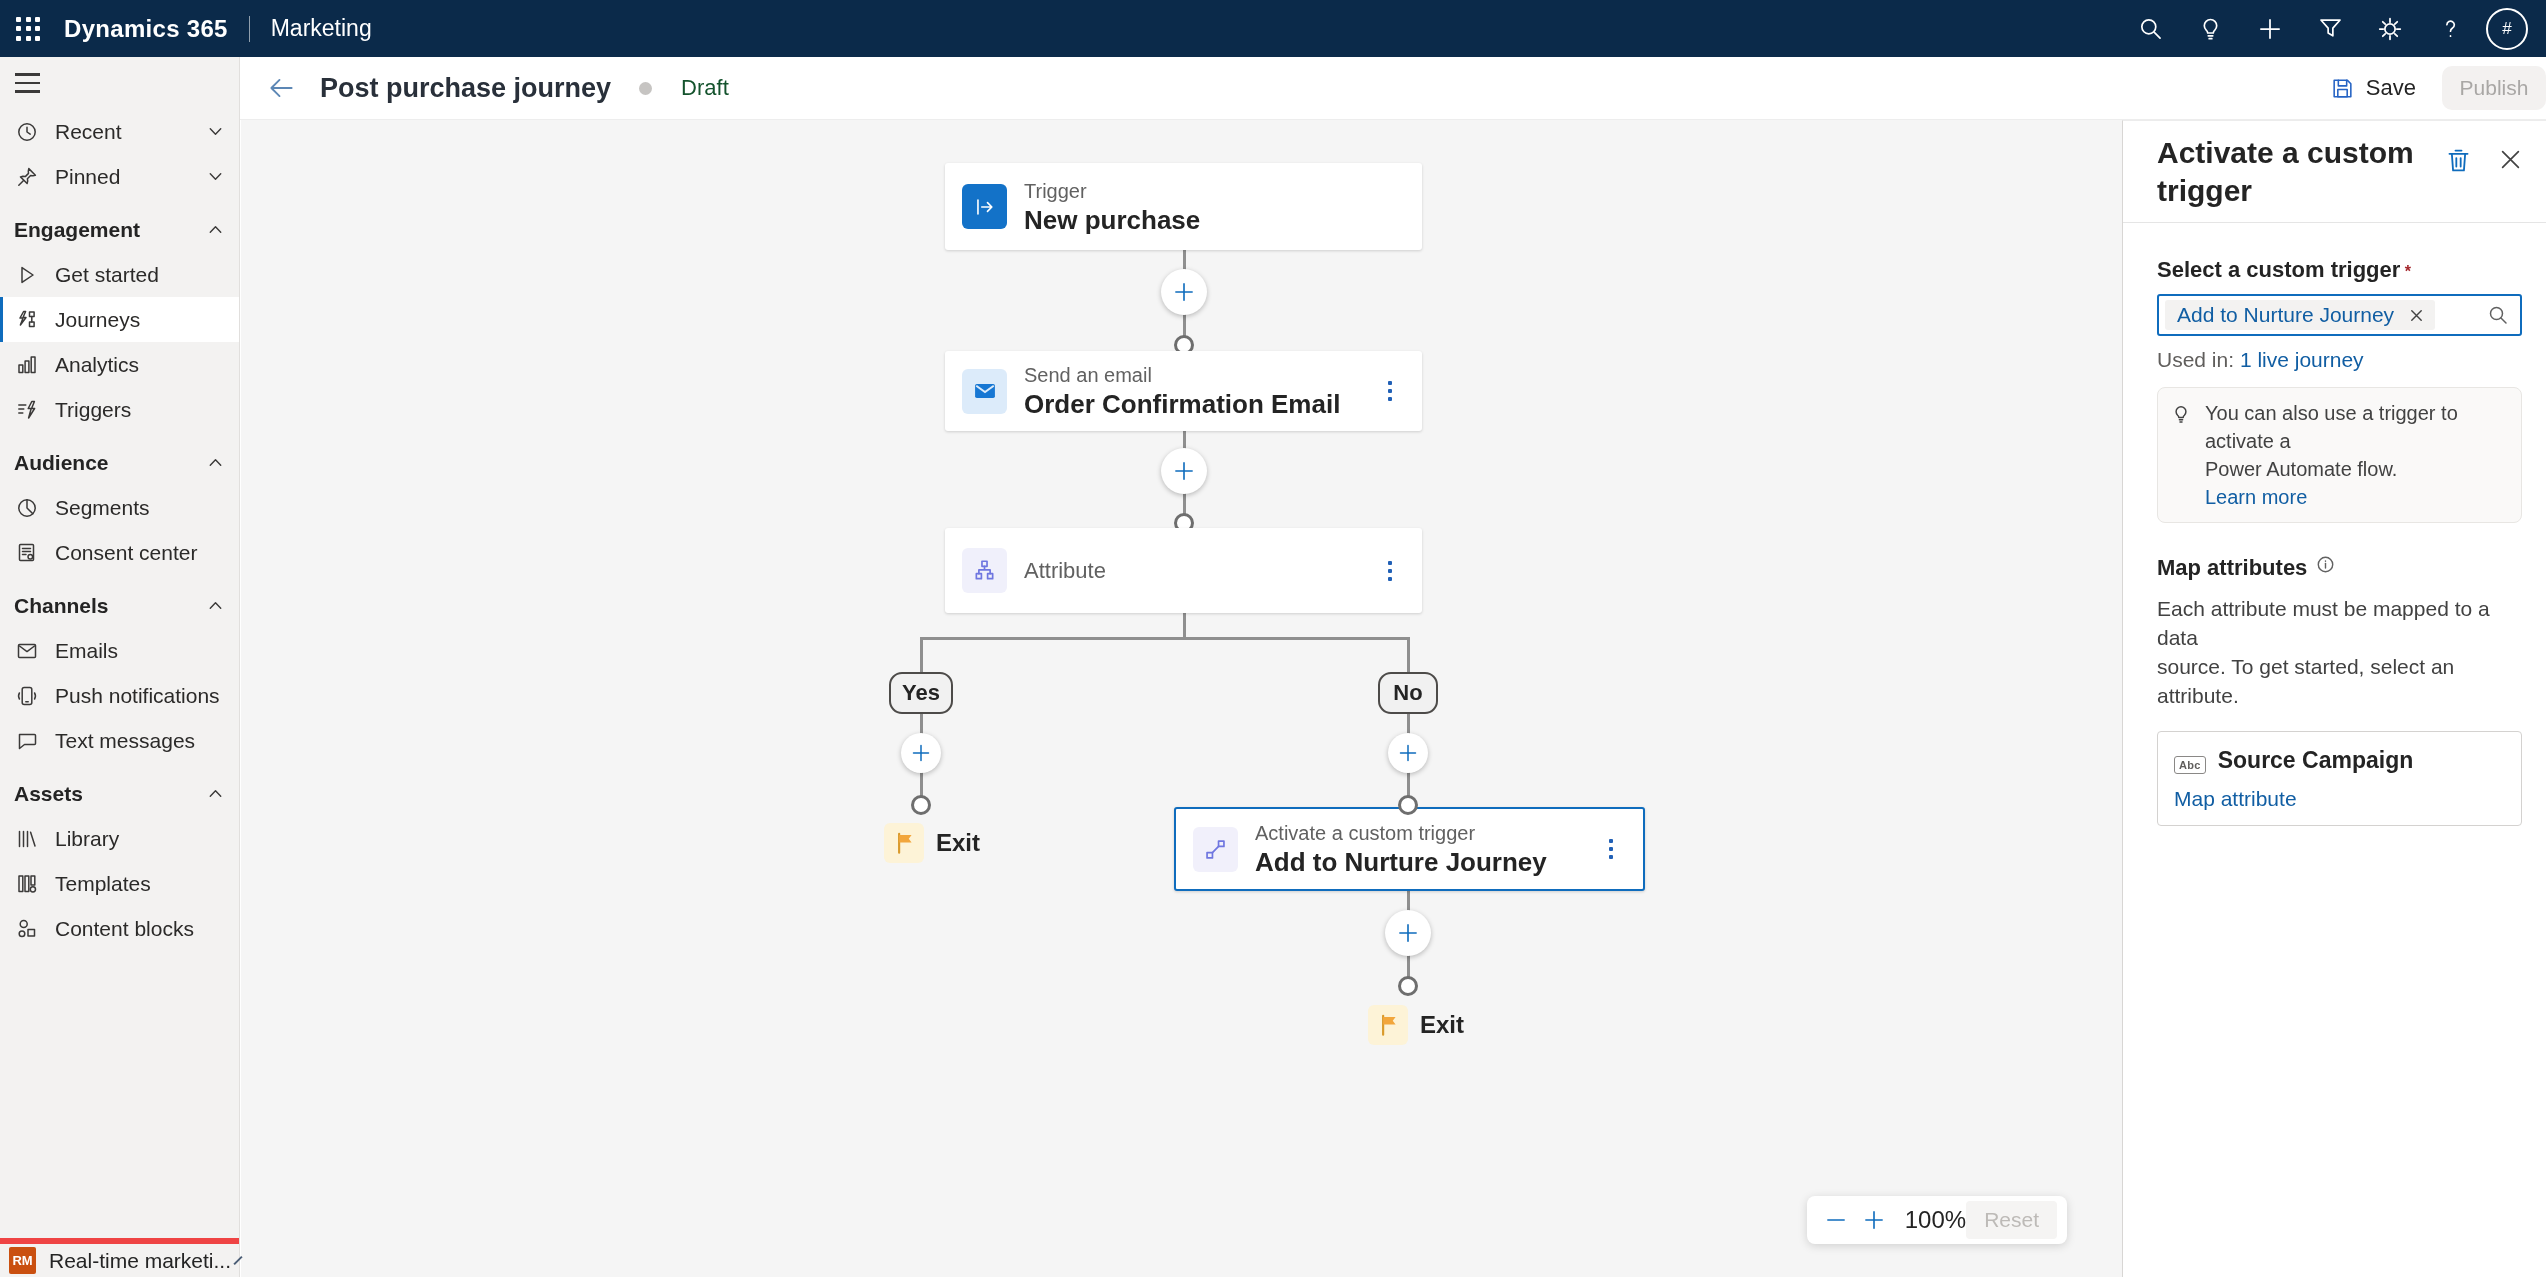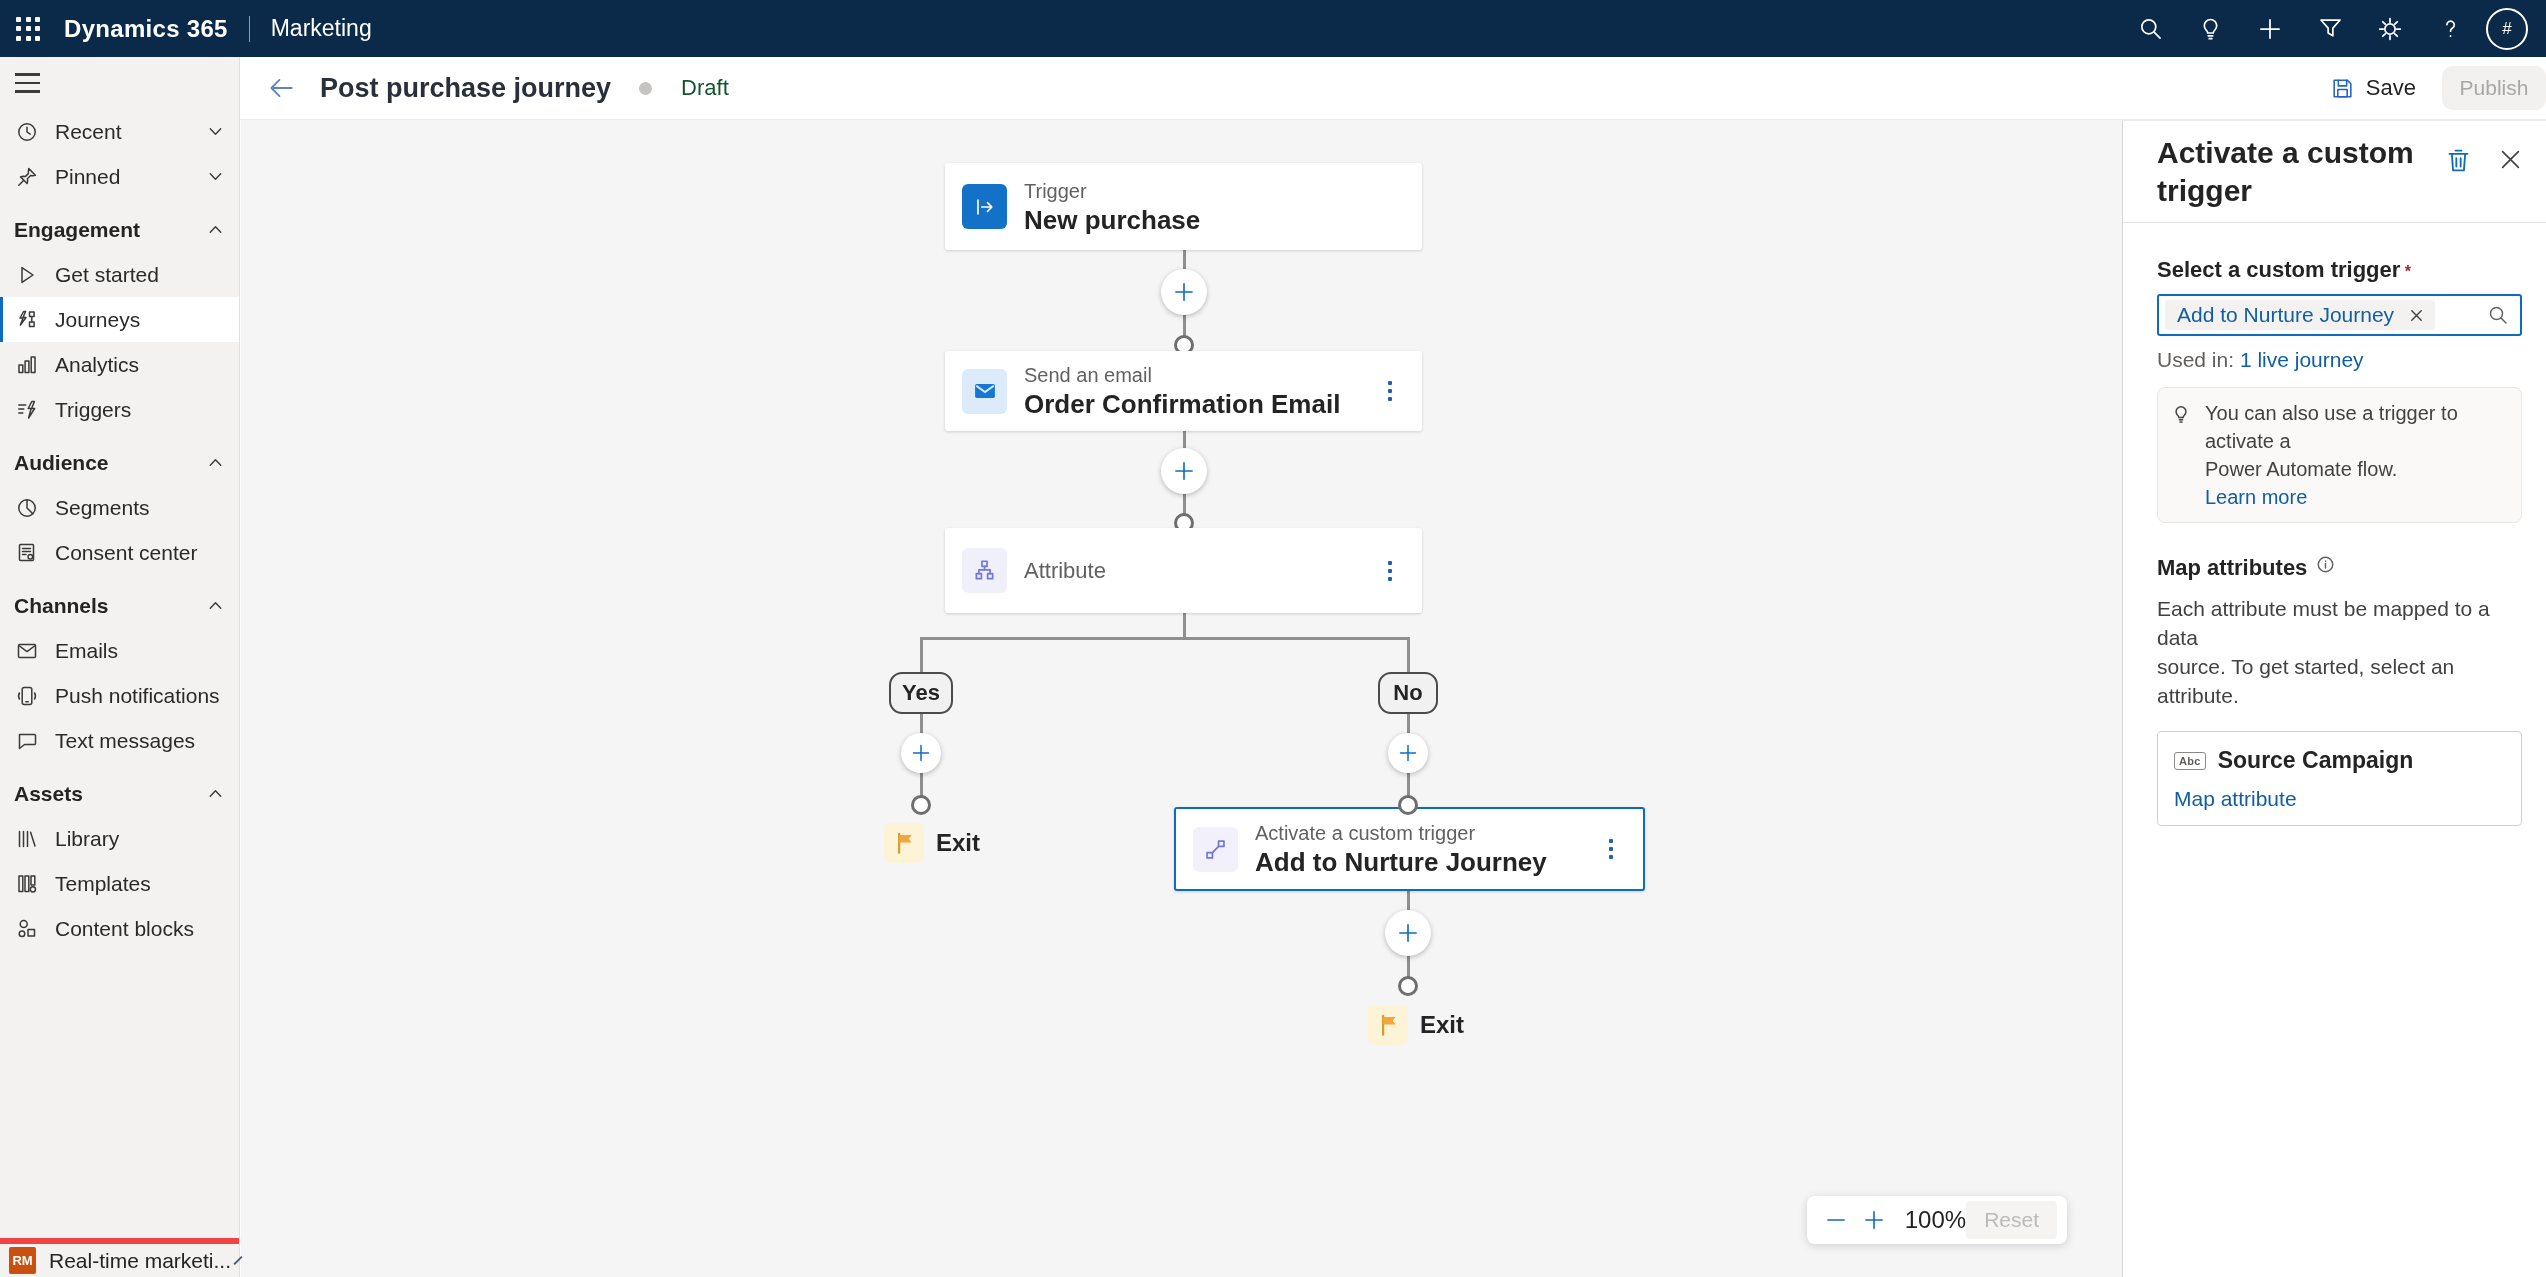--- a/index.html
+++ b/index.html
@@ -114,21 +114,21 @@
   .used-in .link{color:#115ea3;cursor:pointer}
   .tipbox{margin-top:15px;background:#faf9f8;border:1px solid #e8e6e3;border-radius:8px;display:flex;
           padding:11px 8px 11px 11px;color:#424242}
   .tip-ic{flex:none;margin:3px 12px 0 0;color:#424242}
   .tip-lines{font-size:20px;line-height:28px}
   .tip-link{color:#115ea3;cursor:pointer}
   .map-title{margin-top:32px;font-size:22px;font-weight:700;display:flex;align-items:center}
   .info-ic{margin-left:9px;color:#616161;position:relative;top:-4px;cursor:pointer}
   .map-desc{margin-top:13px;font-size:21px;line-height:29px;color:#424242}
   .attr-card{margin-top:21px;border:1px solid #d4d2d0;border-radius:4px;padding:15px 16px 14px;cursor:pointer}
-  .attr-row{display:flex;align-items:center}
+  .attr-row{display:flex;align-items:flex-end}
   .abc-badge{border:1.5px solid #8a8886;border-radius:3px;font-size:11px;color:#605e5c;padding:2px 4px;
              font-weight:600;letter-spacing:.3px}
   .attr-name{font-size:23px;font-weight:600;margin-left:12px}
   .attr-link{margin-top:13px;font-size:21px;color:#115ea3;cursor:pointer}
 </style>
 </head>
 <body>
 
 <div class="root">
 

